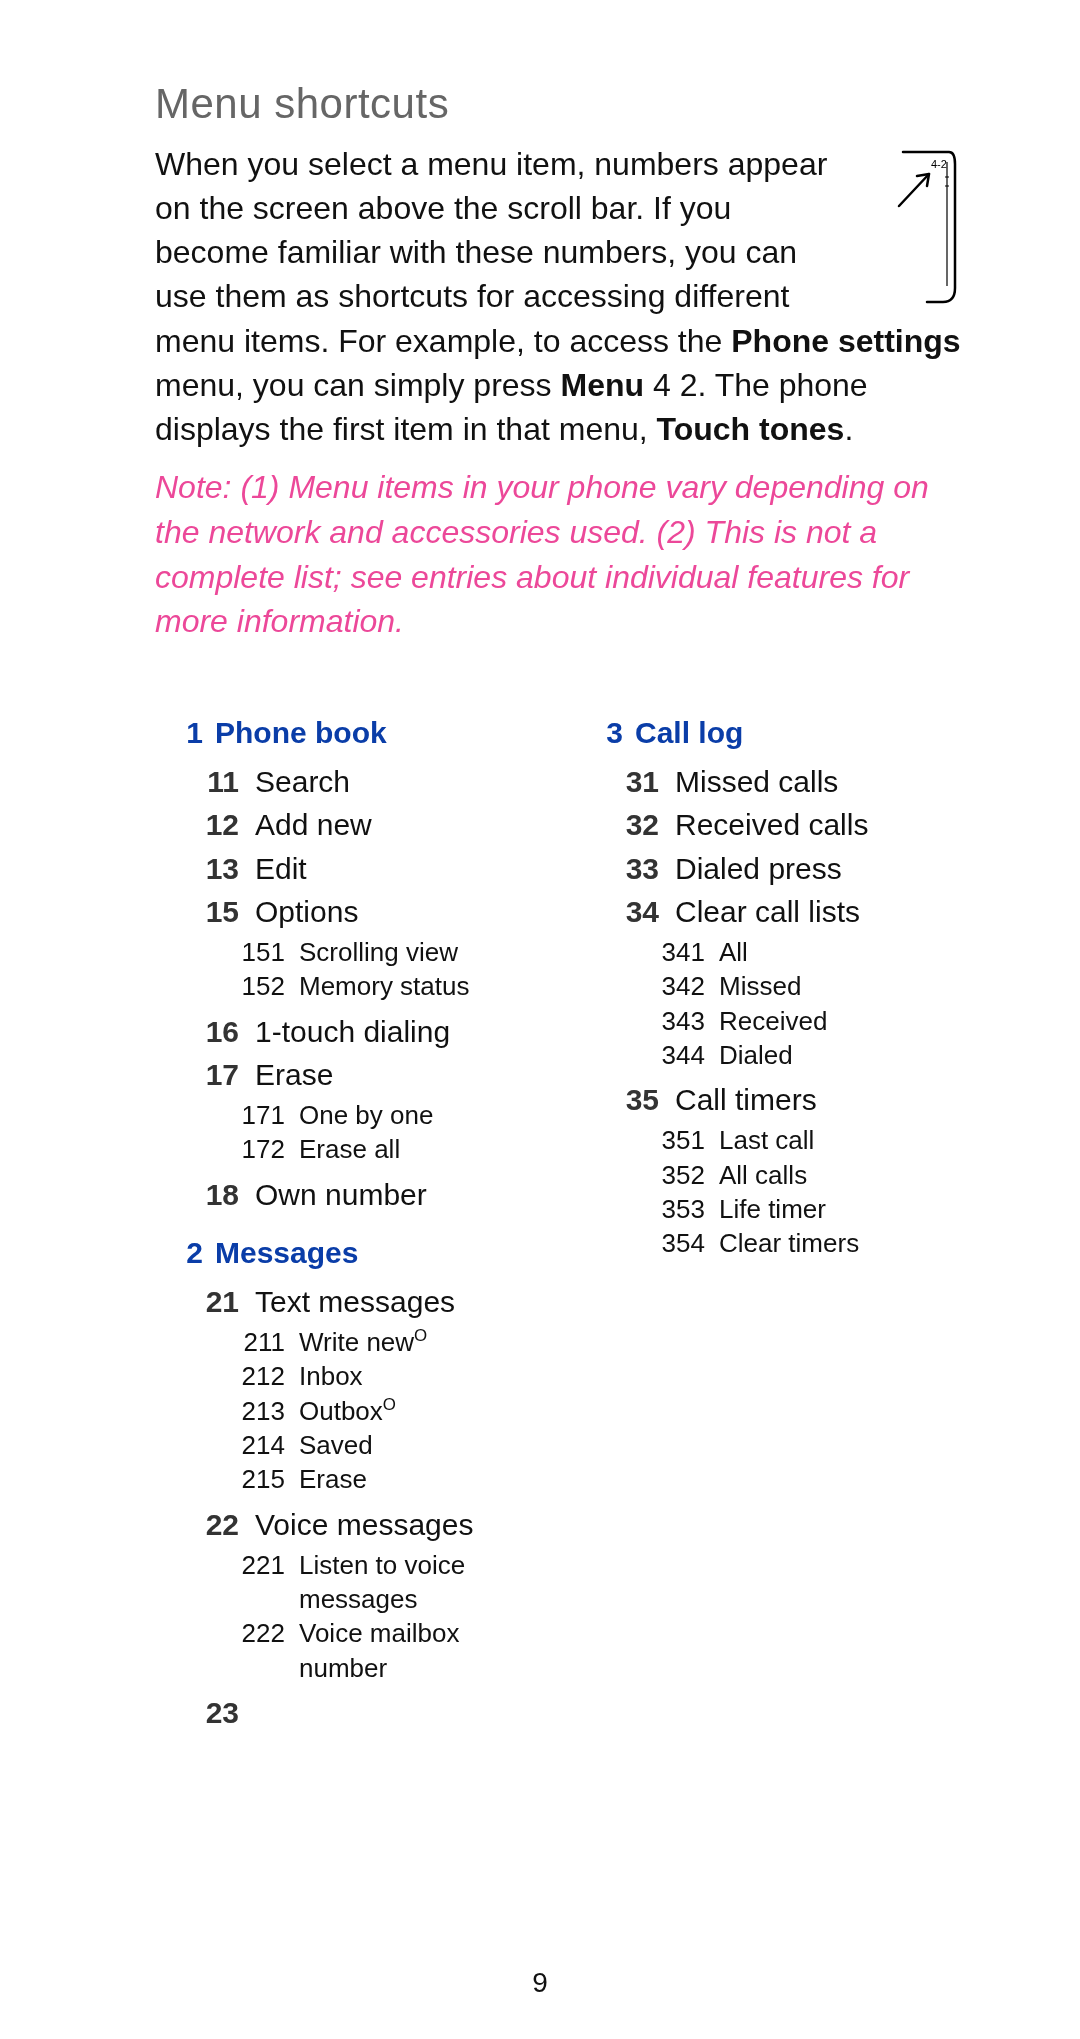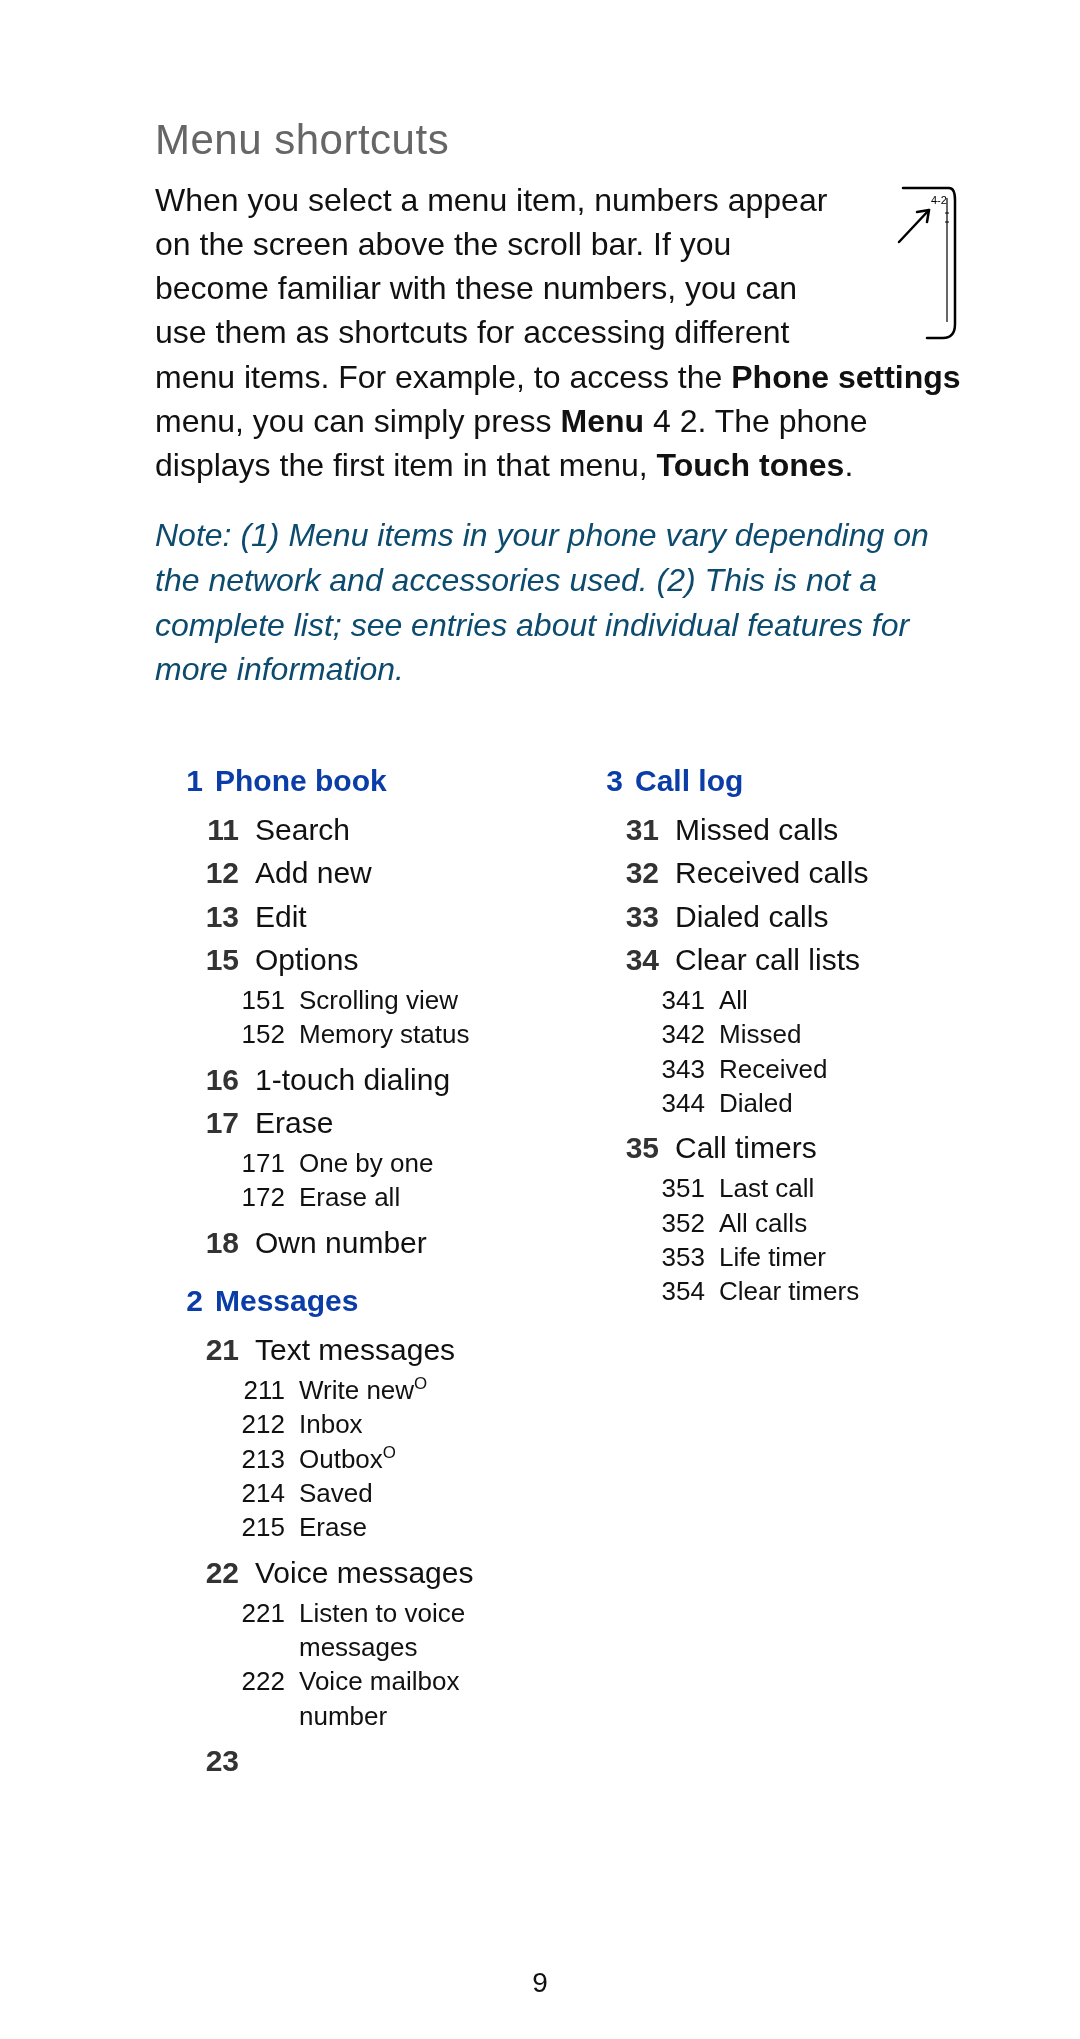--- a/index.html
+++ b/index.html
@@ -8,21 +8,21 @@
     padding: 0;
     background: #fff;
     font-family: "Segoe UI", "Arial", sans-serif;
     color: #222;
     width: 1080px;
   }
   .page {
     box-sizing: border-box;
     width: 1080px;
     min-height: 2039px;
-    padding: 116px 115px 60px 155px;
+    padding: 80px 115px 60px 155px;
     position: relative;
   }
   .title {
     font-size: 42px;
     color: #666;
     margin: 0 0 14px 0;
     font-weight: 400;
     letter-spacing: 0.5px;
   }
   .intro {
@@ -35,22 +35,22 @@
     width: 90px;
     height: 160px;
     margin: 4px 6px 10px 30px;
   }
   .phone-svg { width: 100%; height: 100%; }
   .bold { font-weight: 700; }
   .note {
     font-size: 32px;
     font-style: italic;
     line-height: 1.40;
-    margin-top: 26px;
-    color: #0c4a6e;
+    margin-top: 14px;
+    color: #ec4899;
   }
   .columns {
     display: flex;
     gap: 30px;
     margin-top: 72px;
     align-items: flex-start;
   }
   .col {
     width: 50%;
   }
@@ -263,21 +263,21 @@
         <div class="item">
             <span class="inum">31</span>
             <span class="ilabel">Missed calls</span>
           </div>
         <div class="item">
             <span class="inum">32</span>
             <span class="ilabel">Received calls</span>
           </div>
         <div class="item">
             <span class="inum">33</span>
-            <span class="ilabel">Dialed calls</span>
+            <span class="ilabel">Dialed press</span>
           </div>
         <div class="item">
             <span class="inum">34</span>
             <span class="ilabel">Clear call lists</span>
           </div>
         <div class="subitems">
           <div class="subitem">
               <span class="snum">341</span>
               <span class="slabel">All</span>
             </div>

